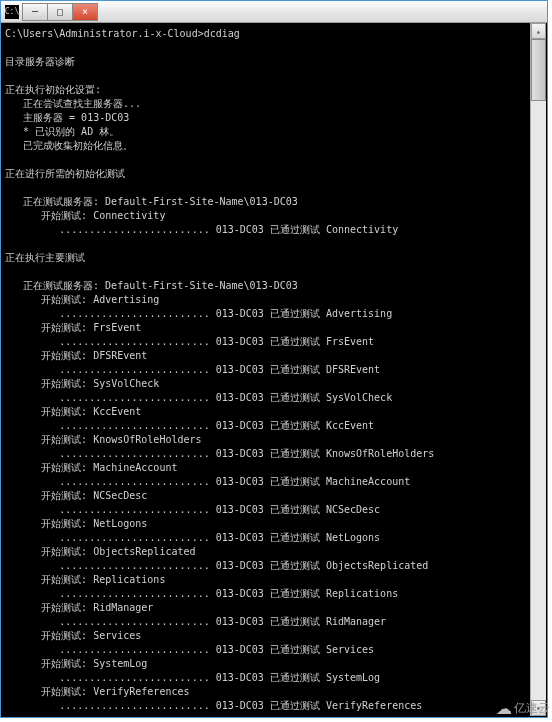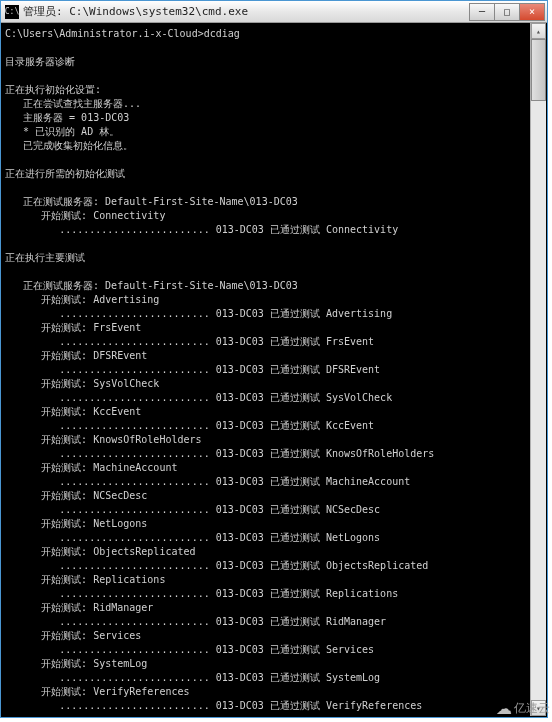--- a/index.html
+++ b/index.html
@@ -126,25 +126,20 @@
     color: #bfbfbf;
   }
 </style>
 </head>
 <body>
 
 <div class="window">
 
   <div class="titlebar">
     <span class="icon">C:\</span>
-    <span class="title">
-      <span>管理员:</span>
-      <span> </span>
-      <span>C:\Windows\system32\cmd.exe</span>
-    </span>
     <div class="winbtns">
       <div class="winbtn">─</div>
       <div class="winbtn">□</div>
       <div class="winbtn close">×</div>
     </div>
   </div>
 
   <div class="terminal" id="term">C:\Users\Administrator.i-x-Cloud&gt;dcdiag
 
 目录服务器诊断

